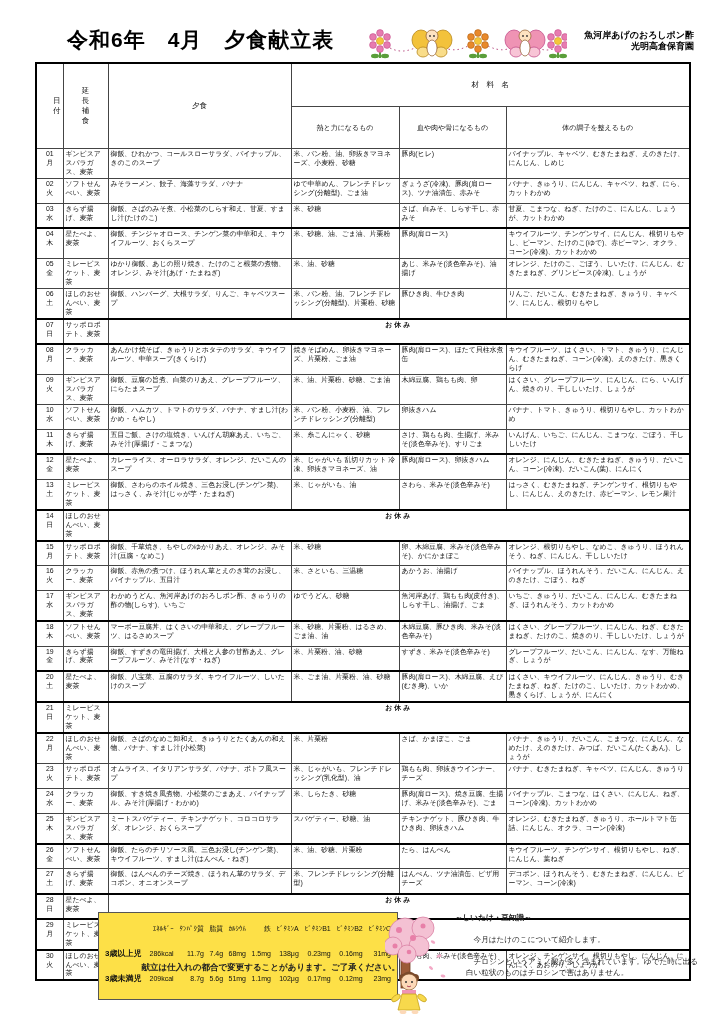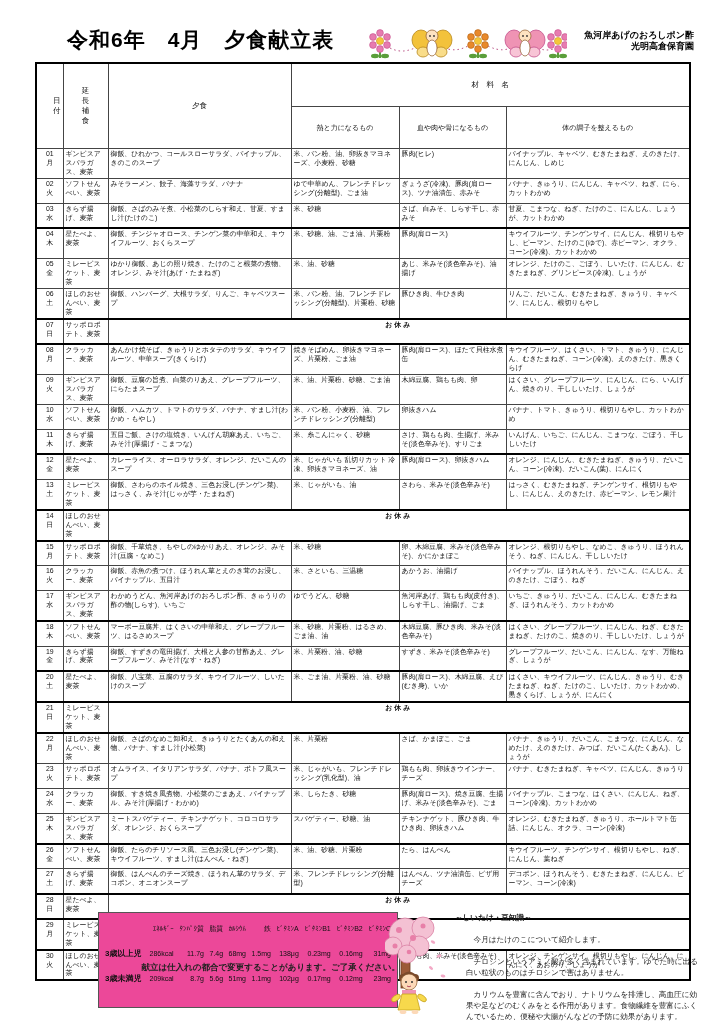--- a/index.html
+++ b/index.html
@@ -19,21 +19,21 @@
   table.menu { border:2px solid #000; }
   table.menu thead th { text-align:center; vertical-align:middle; font-weight:normal; font-size:7.5px; padding:16px; }
   table.menu thead tr.sub th { font-size:7px; height:13px; }
   td.c-date { text-align:center; vertical-align:middle; font-size:7.5px; line-height:1.35; padding:2px 0; }
   td.c-snack { font-size:6.4px; }
   td.holiday { text-align:center; vertical-align:middle; font-size:14px; font-weight:bold; letter-spacing:2px; }
   tr.thick td { border-top:2px solid #000; }
   tbody tr { height:25px; }
 
   
-  .nutri-box { position:absolute; left:98px; top:912px; width:300px; border:1.5px solid #555; padding:3px 6px 16px 6px; background:#ec4899; }
+  .nutri-box { position:absolute; left:98px; top:912px; width:300px; border:1.5px solid #555; padding:3px 6px 8px 6px; background:#fde047; }
   table.nutri { border-collapse:collapse; width:100%; }
   table.nutri th, table.nutri td { border:none; font-size:7px; text-align:right; padding:1px 0 1px 4px; white-space:nowrap; font-weight:normal; }
   table.nutri td.lbl { text-align:left; font-weight:bold; font-size:8px; padding-left:0; }
   .disclaimer { position:absolute; left:60px; top:962px; width:340px; font-size:8.5px; font-weight:bold; text-align:right; color:#222; }
 
   .tips { position:absolute; left:385px; top:908px; width:330px; }
   .tree { position:absolute; left:0; top:4px; }
   .tips-text { position:absolute; left:70px; top:4px; width:258px; font-size:7.6px; line-height:1.45; color:#222; }
   .tips-title { font-weight:bold; margin-bottom:1px; }
   .tips-text p { margin:11px; text-indent:0; }
@@ -556,18 +556,17 @@
           <ellipse cx="18" cy="100" rx="3.4" ry="2" fill="#fcd9b8"></ellipse>
             <ellipse cx="30" cy="100" rx="3.4" ry="2" fill="#fcd9b8"></ellipse>
         </g>
       </svg>
     </div>
     <div class="tips-text">
       <div class="tips-title">～しいたけ・豆知識～</div>
       <div id="tips-lines">
           <p>　今月はたけのこについて紹介します。</p>
           <p>　チロシンというアミノ酸が多く含まれています。ゆでた時に出る白い粒状のものはチロシンで害はありません。</p>
-          <p>　カリウムを豊富に含んでおり、ナトリウムを排泄し、高血圧に効果や足などのむくみをとる作用があります。食物繊維を豊富にふくんでいるため、便秘や大腸がんなどの予防に効果があります。</p>
         </div>
     </div>
   </div>
 
 </div>
 
 </body></html>

